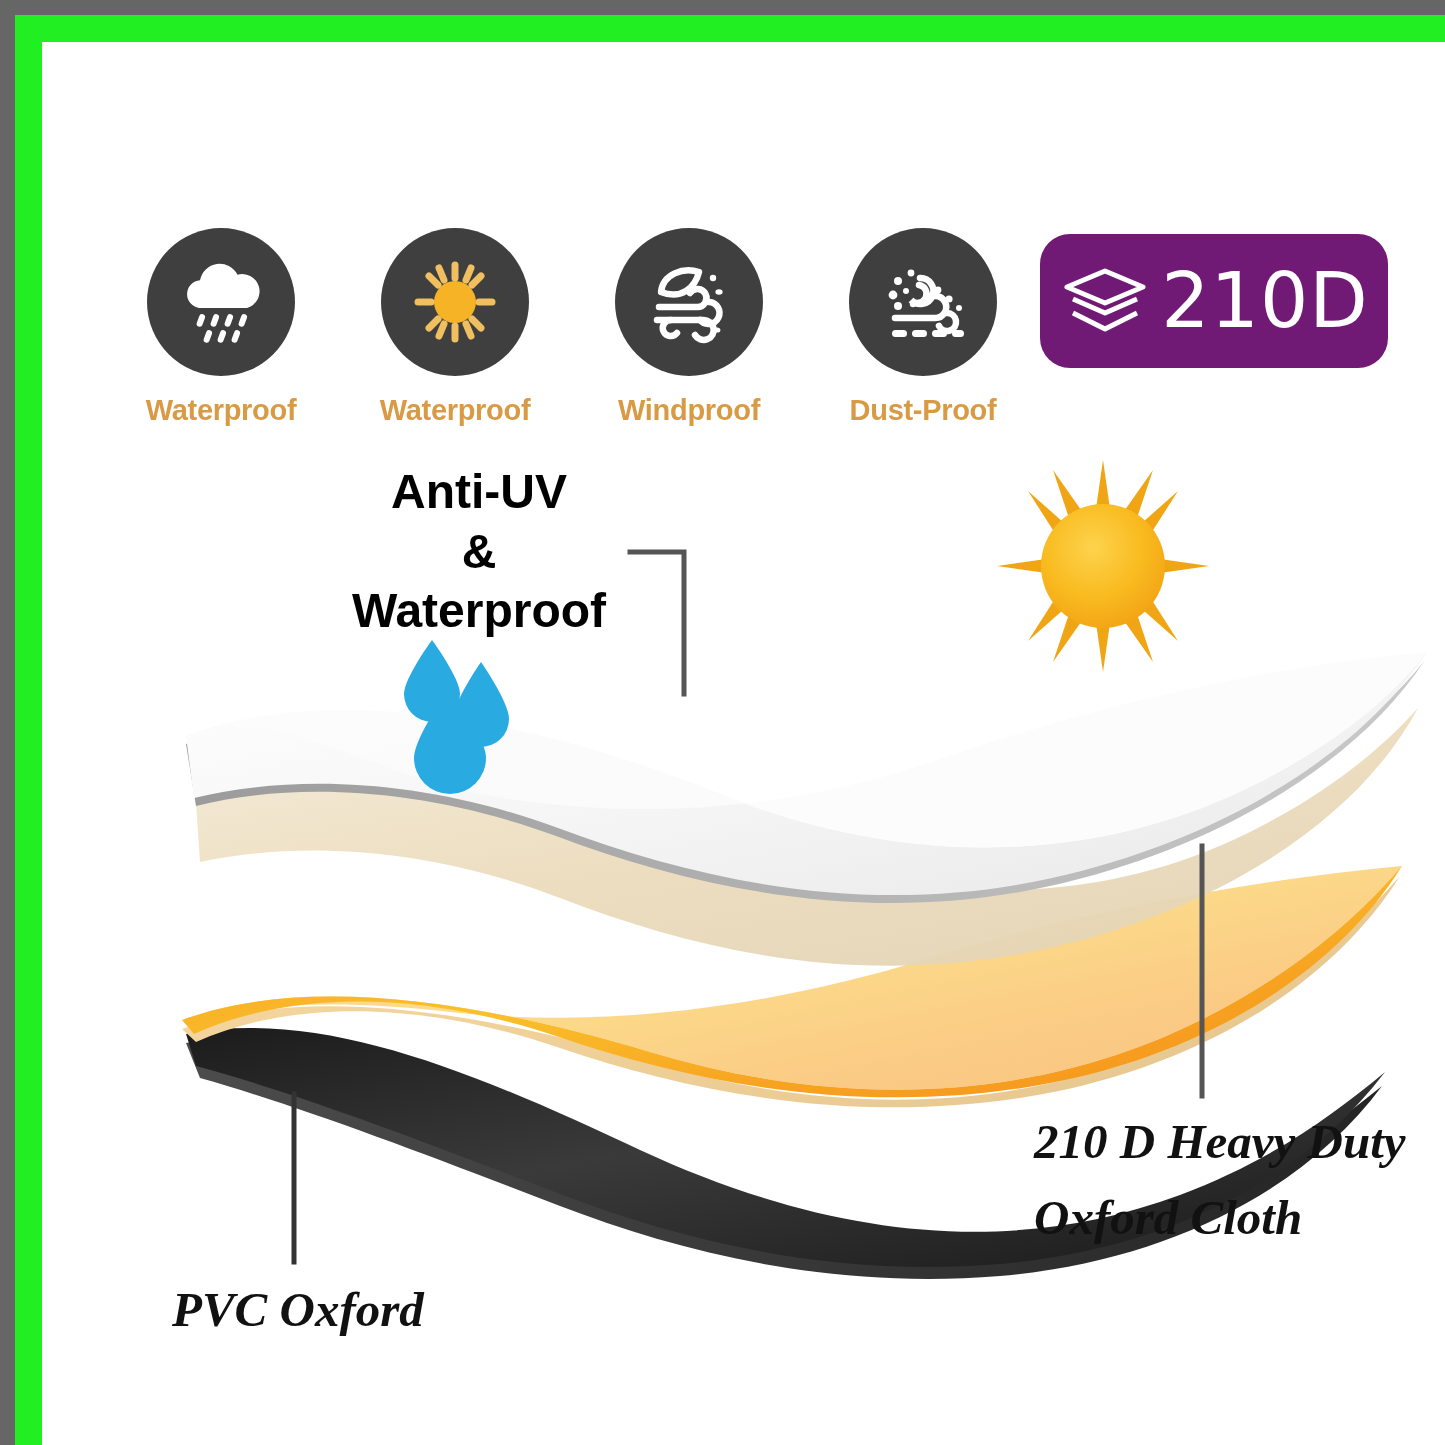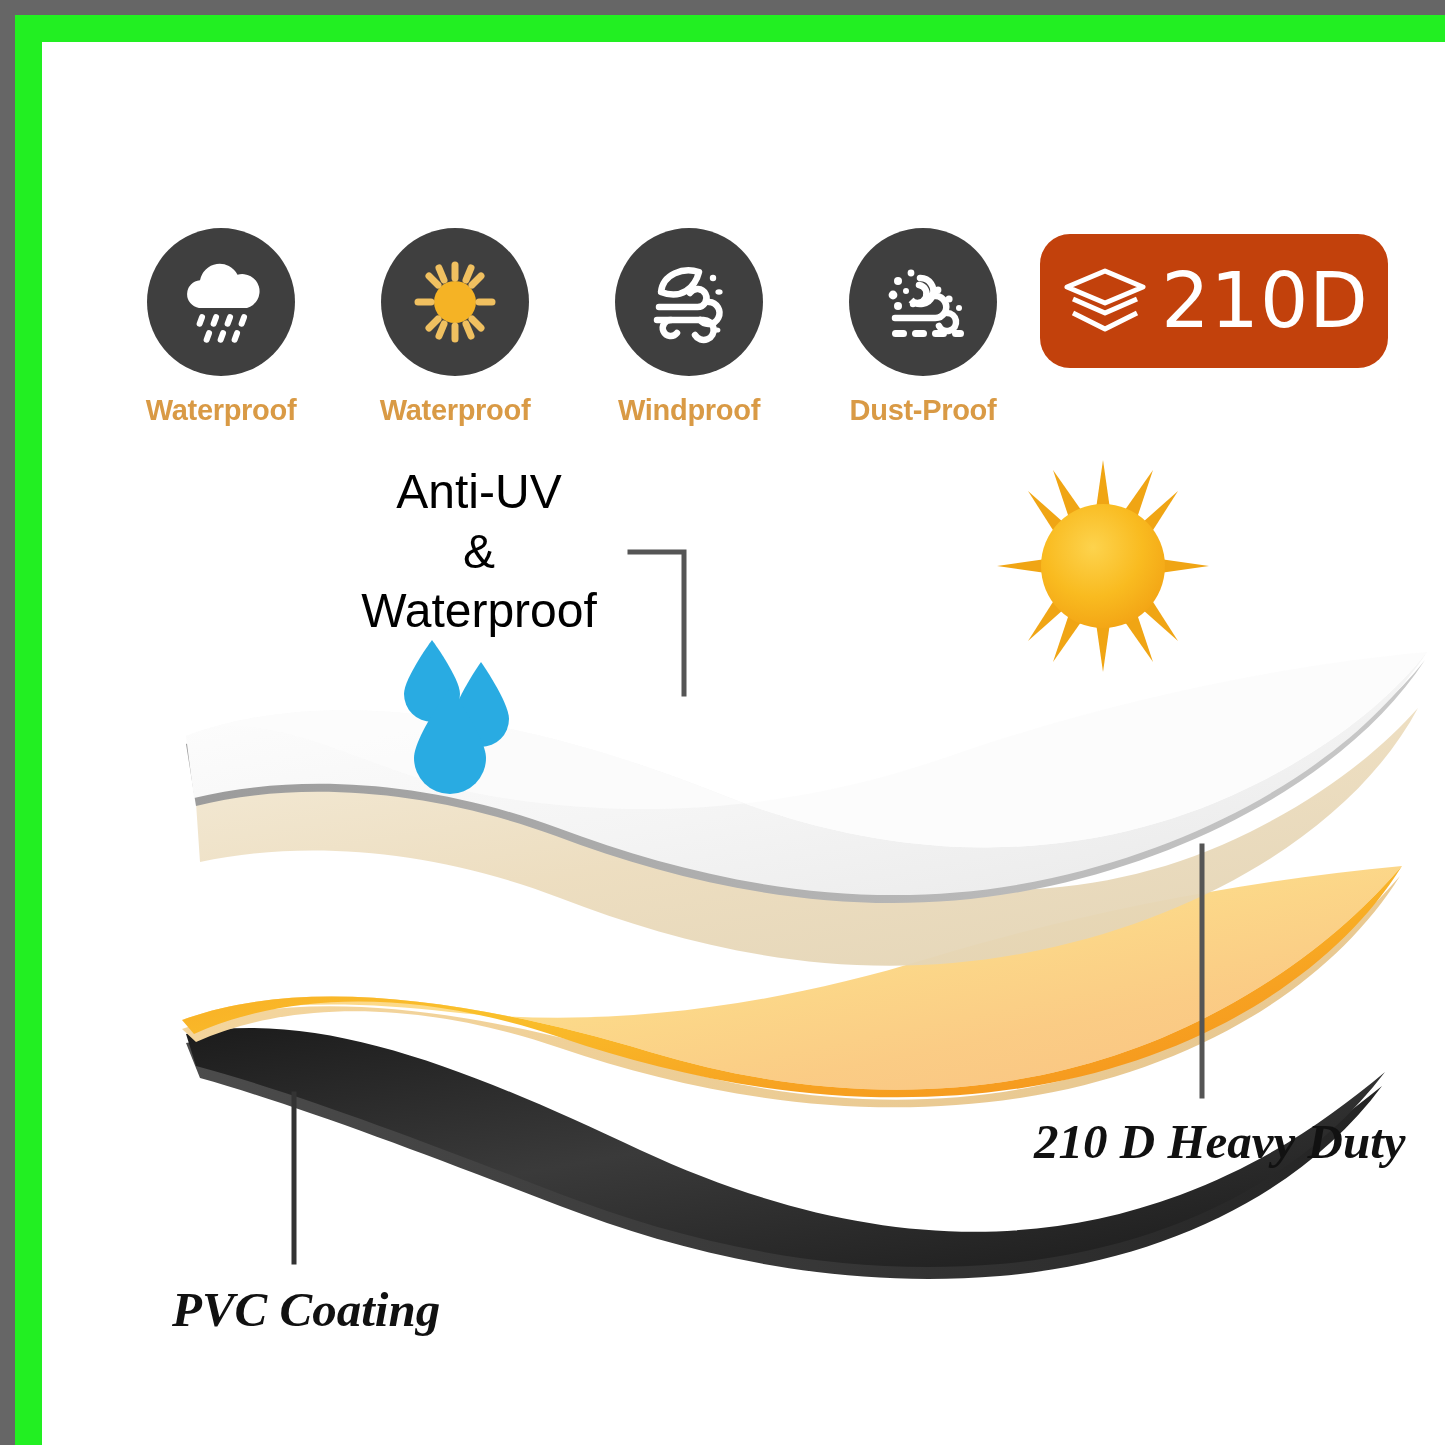--- a/index.html
+++ b/index.html
@@ -77,21 +77,21 @@
     white-space: nowrap;
   }
 
   
   .badge-210d {
     position: absolute;
     left: 1040px;
     top: 234px;
     width: 348px;
     height: 134px;
-    background: #c2410c;
+    background: #701a75;
     border-radius: 30px;
     display: flex;
     align-items: center;
     justify-content: center;
     gap: 10px;
   }
   .badge-text {
     color: #ffffff;
     font-size: 76px;
     font-weight: 400;
@@ -103,21 +103,21 @@
   
   .anti-uv-block {
     position: absolute;
     left: 345px;
     top: 462px;
     width: 268px;
     text-align: center;
     font-size: 48px;
     line-height: 1.24;
     color: #000000;
-    font-weight: 400;
+    font-weight: 700;
     font-family: "Liberation Sans", sans-serif;
   }
 
   .label-serif {
     position: absolute;
     font-family: "Liberation Serif", serif;
     font-style: italic;
     font-weight: bold;
     color: #111111;
     font-size: 49px;
@@ -407,17 +407,18 @@
   </div>
 
   <div class="anti-uv-block">
     <div>Anti-UV</div>
     <div>&amp;</div>
     <div>Waterproof</div>
   </div>
 
   <div class="label-serif label-oxford">
     <div>210 D Heavy Duty</div>
+    <div>Oxford Cloth</div>
   </div>
 
-  <div class="label-serif label-pvc">PVC Coating</div>
+  <div class="label-serif label-pvc">PVC Oxford</div>
 
 </div>
 
 </body></html>

